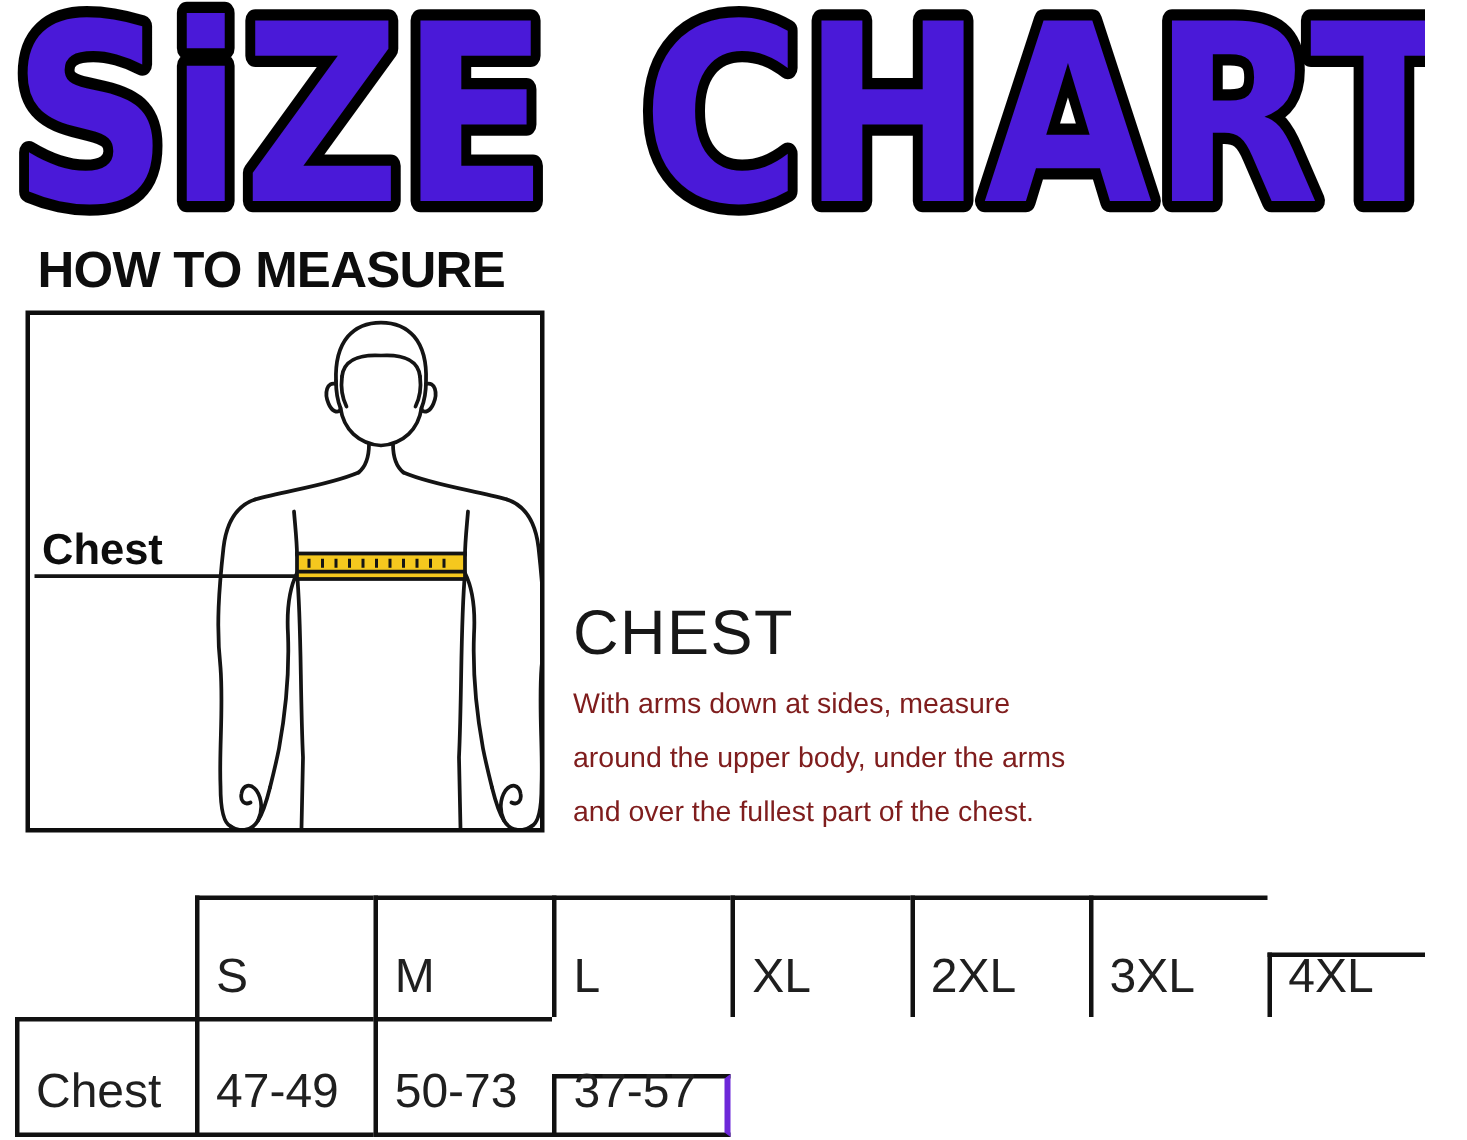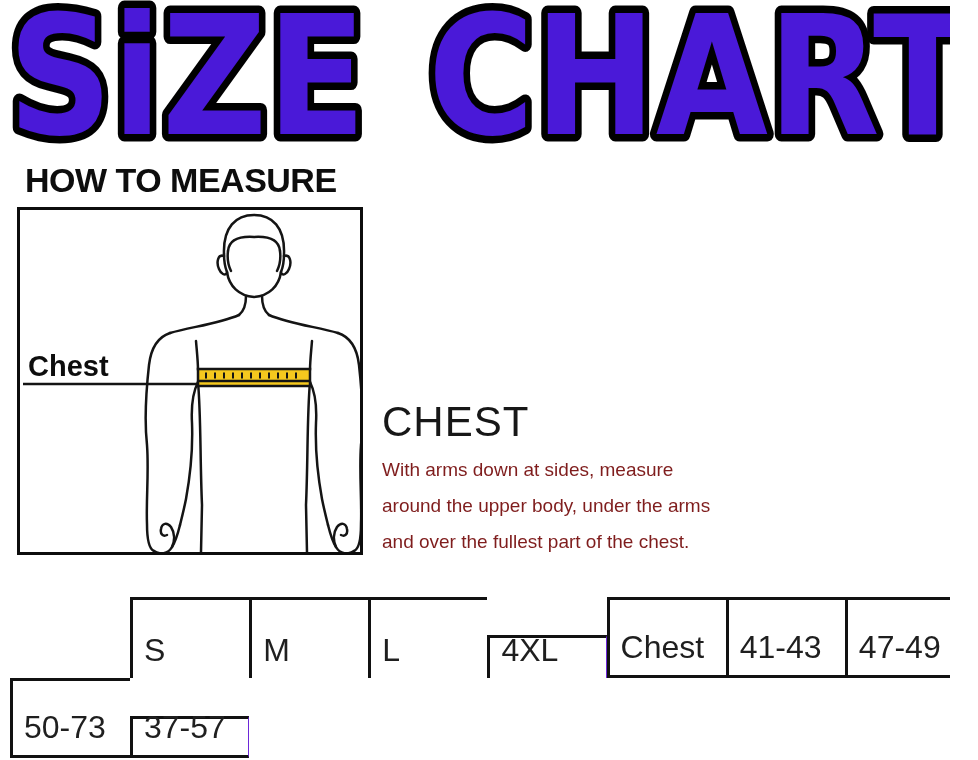--- a/index.html
+++ b/index.html
@@ -67,21 +67,21 @@
     font-size:32px; color:#1f1f1f;
   }
   .st-cell {
     border-left:3px solid #111111;
     display:flex; align-items:flex-end;
     padding:0 0 9px 11px;
     background:#ffffff;
   }
   .st-cell.row0 { border-top:3px solid #111111; }
   .st-cell.row1 { border-top:3px solid #111111; border-bottom:3px solid #111111; }
-  .st-cell.lastcol { border-right:1px solid #6d28d9;margin-top:38px; }
+  .st-cell.lastcol { border-right:4px solid #6d28d9;margin-top:38px; }
   .st-cell.corner { border:none; }
 </style>
 </head>
 <body>
 
 <div id="page">
 
   <svg id="title-svg" viewBox="0 0 978 152" aria-hidden="true">
     <text class="title-word" x="8" y="134" textLength="358" lengthAdjust="spacingAndGlyphs" fill="#4A19D8">SiZE</text>
     <text class="title-word" x="428" y="134" textLength="544" lengthAdjust="spacingAndGlyphs" fill="#4A19D8">CHART</text>
@@ -144,22 +144,24 @@
   <div class="measure-heading">CHEST</div>
   <div class="measure-body">With arms down at sides, measure
 around the upper body, under the arms
 and over the fullest part of the chest.</div>
 
   <div class="size-table">
     <div class="st-cell row0 corner"></div>
     <div class="st-cell row0">S</div>
     <div class="st-cell row0">M</div>
     <div class="st-cell row0">L</div>
+    <div class="st-cell row0">XL</div>
+    <div class="st-cell row0">2XL</div>
+    <div class="st-cell row0">3XL</div>
     <div class="st-cell row0 lastcol">4XL</div>
 
     <div class="st-cell row1">Chest</div>
-    <div class="st-cell row1">41-43</div>
     <div class="st-cell row1">47-49</div>
     <div class="st-cell row1">50-73</div>
     <div class="st-cell row1 lastcol">37-57</div>
   </div>
 
 </div>
 
 </body></html>

